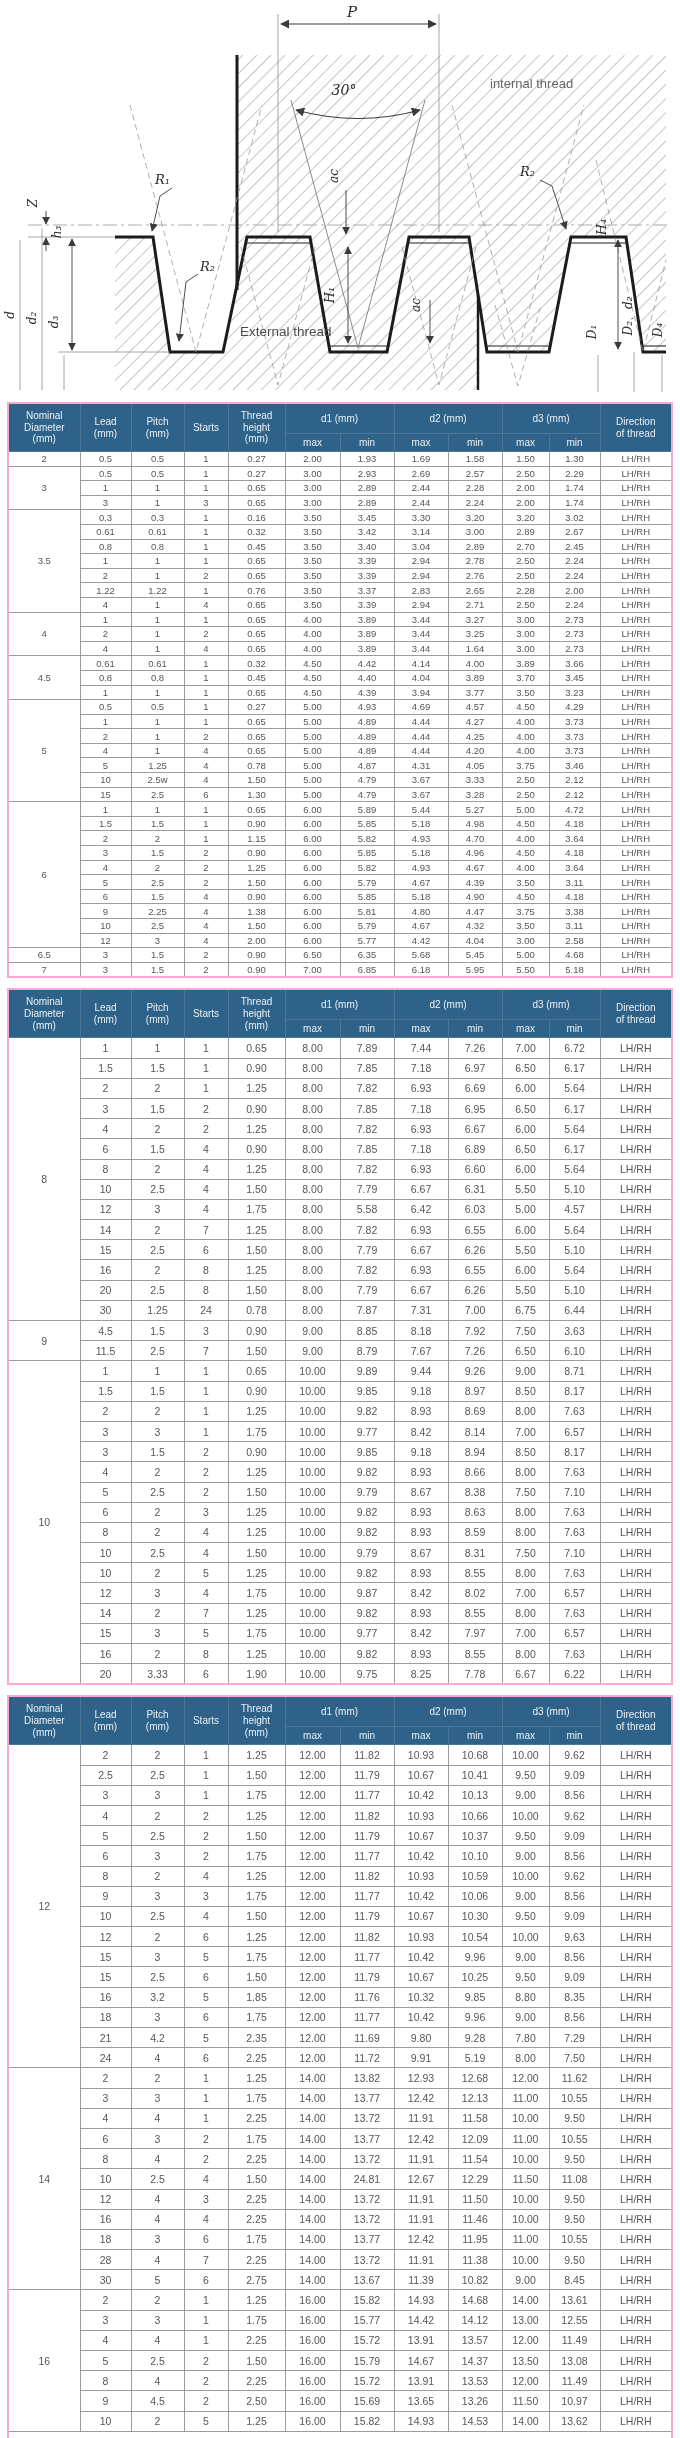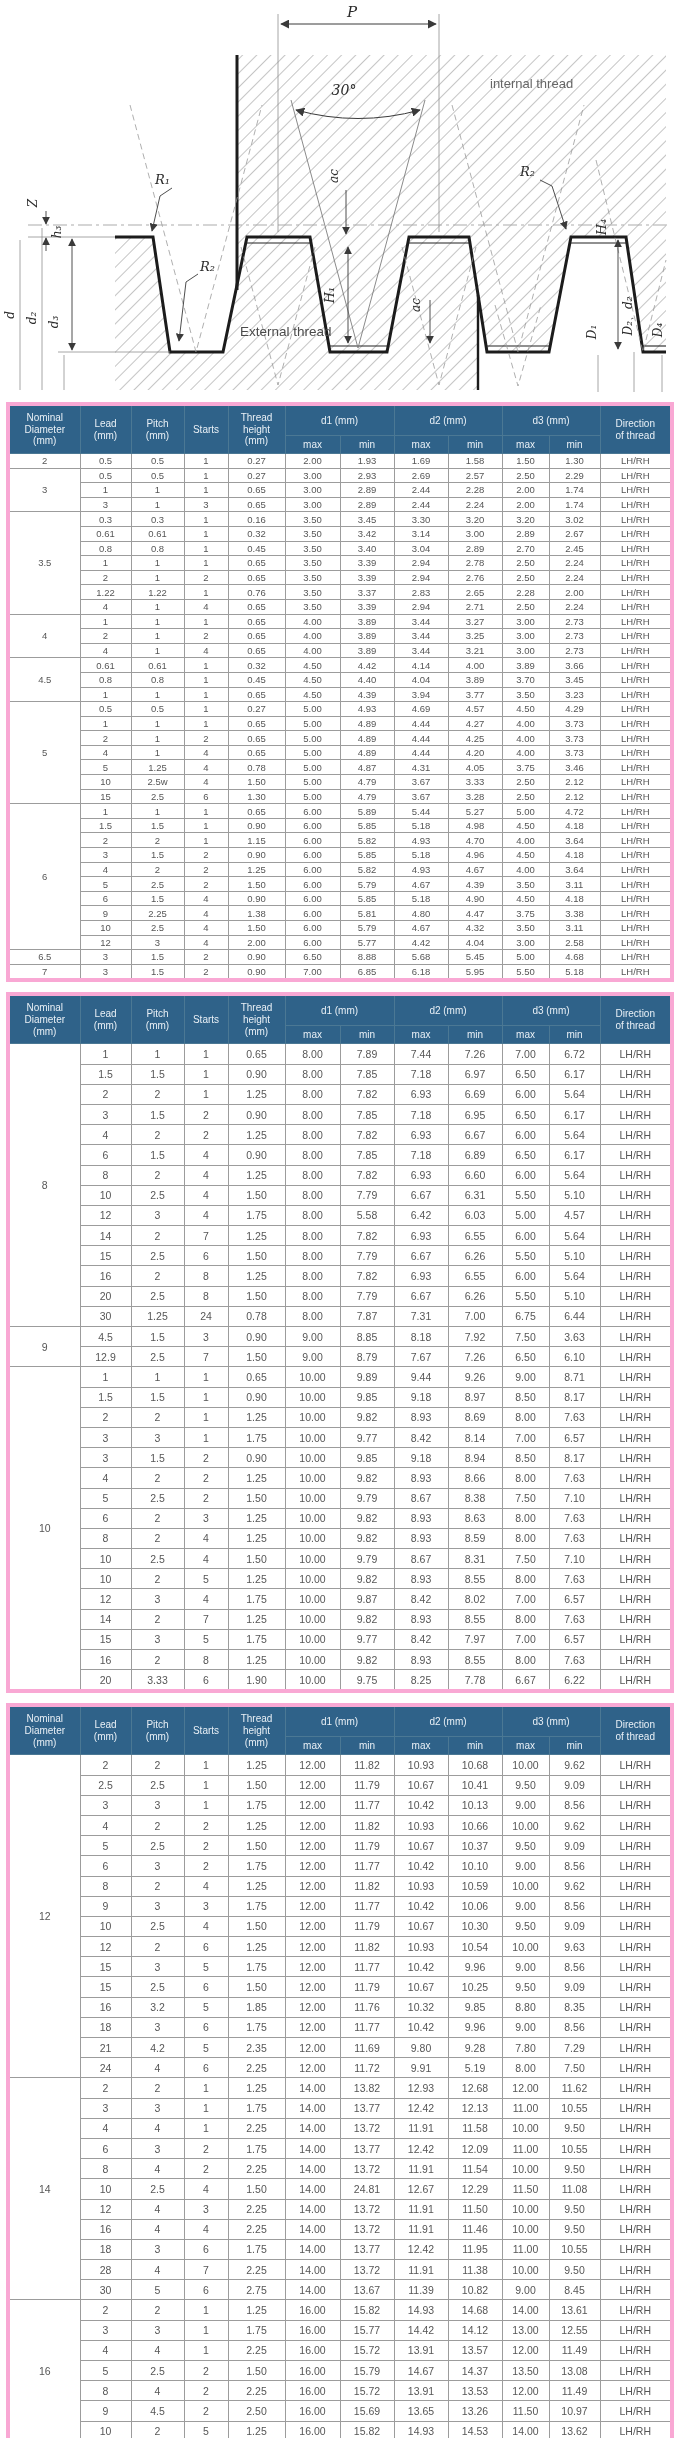--- a/index.html
+++ b/index.html
@@ -1,19 +1,19 @@
 <!DOCTYPE html>
 <html><head>
 <meta charset="utf-8">
 <style>
   html,body{margin:0;padding:0;background:#ffffff;}
   .page{width:680px;margin:0 auto;background:#fff;font-family:"Liberation Sans",sans-serif;}
   .diagram-wrap{width:680px;height:398px;background:#fff;}
   .tables-area{padding:4px 0 10px 0;}
-  table.dim-table{border-collapse:collapse;table-layout:fixed;margin:0 auto 10px auto;border:4px solid #f9a8d4;background:#fff;}
+  table.dim-table{border-collapse:collapse;table-layout:fixed;margin:0 auto 10px auto;border:2px solid #f9a8d4;background:#fff;}
   table.dim-table th{background:#2f6289;color:#e9f0f6;font-weight:400;border:1px solid #4b7894;
     font-size:10px;line-height:1.18;white-space:pre-line;padding:1px 0;text-align:center;}
   table.dim-table thead tr:first-child th{height:27px;}
   table.dim-table thead tr:last-child th{height:15px;}
   table.dim-table thead th{border-bottom-color:#4b7894;}
   table.dim-table td{border:1px solid #9c9c9c;color:#565656;text-align:center;padding:0;
     overflow:hidden;white-space:nowrap;}
   table.t-small td{font-size:9.5px;height:13.6px;}
   table.t-large td{font-size:10.5px;height:19.2px;}
   table.dim-table tr.grp td{border-top:1.5px solid #4e4e4e;}
@@ -350,21 +350,21 @@
             <td>LH/RH</td>
           </tr>
           <tr>
             <td>4</td>
             <td>1</td>
             <td>4</td>
             <td>0.65</td>
             <td>4.00</td>
             <td>3.89</td>
             <td>3.44</td>
-            <td>3.21</td>
+            <td>1.64</td>
             <td>3.00</td>
             <td>2.73</td>
             <td>LH/RH</td>
           </tr>
           <tr class="grp">
             <td rowspan="3" class="nom">4.5</td>
             <td>0.61</td>
             <td>0.61</td>
             <td>1</td>
             <td>0.32</td>
@@ -625,21 +625,21 @@
             <td>2.58</td>
             <td>LH/RH</td>
           </tr>
           <tr class="grp">
             <td rowspan="1" class="nom">6.5</td>
             <td>3</td>
             <td>1.5</td>
             <td>2</td>
             <td>0.90</td>
             <td>6.50</td>
-            <td>8.88</td>
+            <td>6.35</td>
             <td>5.68</td>
             <td>5.45</td>
             <td>5.00</td>
             <td>4.68</td>
             <td>LH/RH</td>
           </tr>
           <tr class="grp">
             <td rowspan="1" class="nom">7</td>
             <td>3</td>
             <td>1.5</td>
@@ -890,21 +890,21 @@
             <td>0.90</td>
             <td>9.00</td>
             <td>8.85</td>
             <td>8.18</td>
             <td>7.92</td>
             <td>7.50</td>
             <td>3.63</td>
             <td>LH/RH</td>
           </tr>
           <tr>
-            <td>12.9</td>
+            <td>11.5</td>
             <td>2.5</td>
             <td>7</td>
             <td>1.50</td>
             <td>9.00</td>
             <td>8.79</td>
             <td>7.67</td>
             <td>7.26</td>
             <td>6.50</td>
             <td>6.10</td>
             <td>LH/RH</td>

